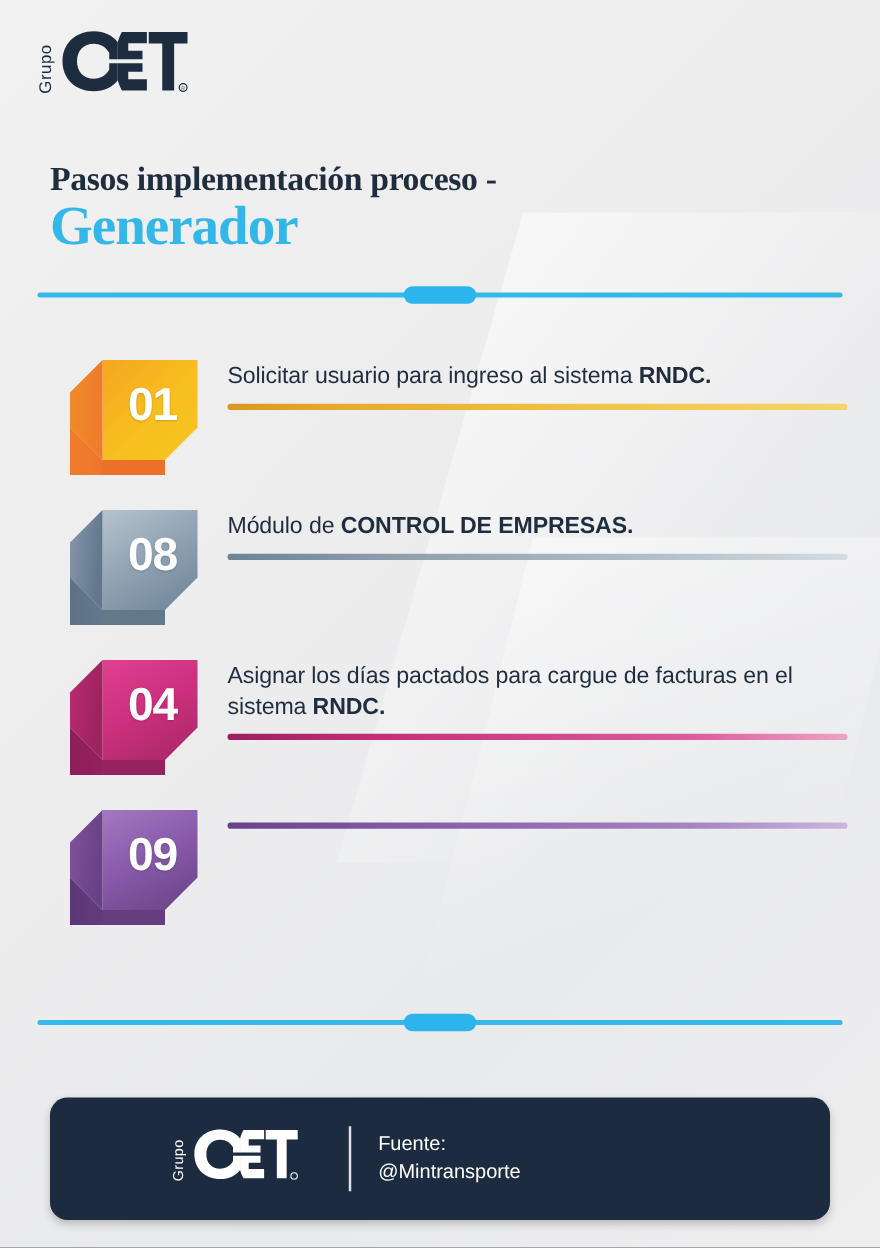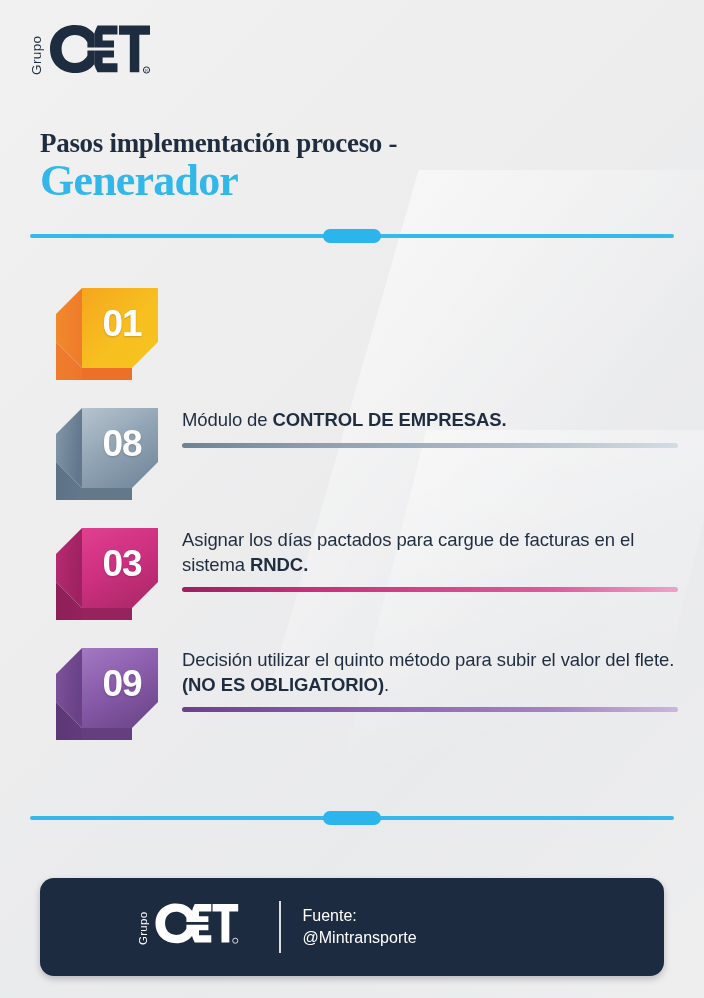--- a/index.html
+++ b/index.html
@@ -281,20 +281,24 @@
               <stop offset="100%" stop-color="#ec6a29"></stop>
             </linearGradient>
           </defs>
           <polygon points="32,8 108,8 108,62 82,88 32,88" fill="url(#g1f)"></polygon>
           <polygon points="32,8 32,88 6,62 6,34" fill="url(#g1l)"></polygon>
           <polygon points="6,62 32,88 82,88 82,100 6,100" fill="url(#g1b)"></polygon>
           <polygon points="32,88 82,88 82,100 32,100" fill="#ed7029"></polygon>
         </svg>
         <div class="cube-num">01</div>
       </div>
+      <div class="step-body">
+        <div class="step-text"><span>Solicitar usuario para ingreso al sistema </span><b>RNDC.</b><span></span></div>
+        <div class="step-rule" style="background:linear-gradient(90deg,#d99820 0%,#e8a92c 18%,#f2c44a 60%,#f6d46a 100%);"></div>
+      </div>
     </div>
 
     <div class="step">
       <div class="cube">
         <svg viewBox="0 0 118 108" aria-hidden="true">
           <defs>
             <linearGradient id="g2f" x1="0" y1="0" x2="0.6" y2="1">
               <stop offset="0%" stop-color="#b6c3ce"></stop>
               <stop offset="55%" stop-color="#91a4b4"></stop>
               <stop offset="100%" stop-color="#778c9f"></stop>
@@ -337,21 +341,21 @@
             <linearGradient id="g3b" x1="0" y1="0" x2="1" y2="0">
               <stop offset="0%" stop-color="#8d1f57"></stop>
               <stop offset="100%" stop-color="#a32566"></stop>
             </linearGradient>
           </defs>
           <polygon points="32,8 108,8 108,62 82,88 32,88" fill="url(#g3f)"></polygon>
           <polygon points="32,8 32,88 6,62 6,34" fill="url(#g3l)"></polygon>
           <polygon points="6,62 32,88 82,88 82,100 6,100" fill="url(#g3b)"></polygon>
           <polygon points="32,88 82,88 82,100 32,100" fill="#97235e"></polygon>
         </svg>
-        <div class="cube-num">03</div>
+        <div class="cube-num">04</div>
       </div>
       <div class="step-body">
         <div class="step-text"><span>Asignar los días pactados para cargue de facturas en el sistema </span><b>RNDC.</b><span></span></div>
         <div class="step-rule" style="background:linear-gradient(90deg,#9c1f5f 0%,#c5307a 25%,#dc5c9c 75%,#eea3c6 100%);"></div>
       </div>
     </div>
 
     <div class="step">
       <div class="cube">
         <svg viewBox="0 0 118 108" aria-hidden="true">
@@ -371,21 +375,20 @@
             </linearGradient>
           </defs>
           <polygon points="32,8 108,8 108,62 82,88 32,88" fill="url(#g4f)"></polygon>
           <polygon points="32,8 32,88 6,62 6,34" fill="url(#g4l)"></polygon>
           <polygon points="6,62 32,88 82,88 82,100 6,100" fill="url(#g4b)"></polygon>
           <polygon points="32,88 82,88 82,100 32,100" fill="#653e80"></polygon>
         </svg>
         <div class="cube-num">09</div>
       </div>
       <div class="step-body">
-        <div class="step-text"><span>Decisión utilizar el quinto método para subir el valor del flete. </span><b>(NO ES OBLIGATORIO)</b><span>.</span></div>
         <div class="step-rule" style="background:linear-gradient(90deg,#6a4189 0%,#8257a6 25%,#a584c2 75%,#cbb6dc 100%);"></div>
       </div>
     </div>
 
   </div>
 
   <div class="divider divider-bottom">
     <div class="rule"></div>
     <div class="pill"></div>
   </div>

